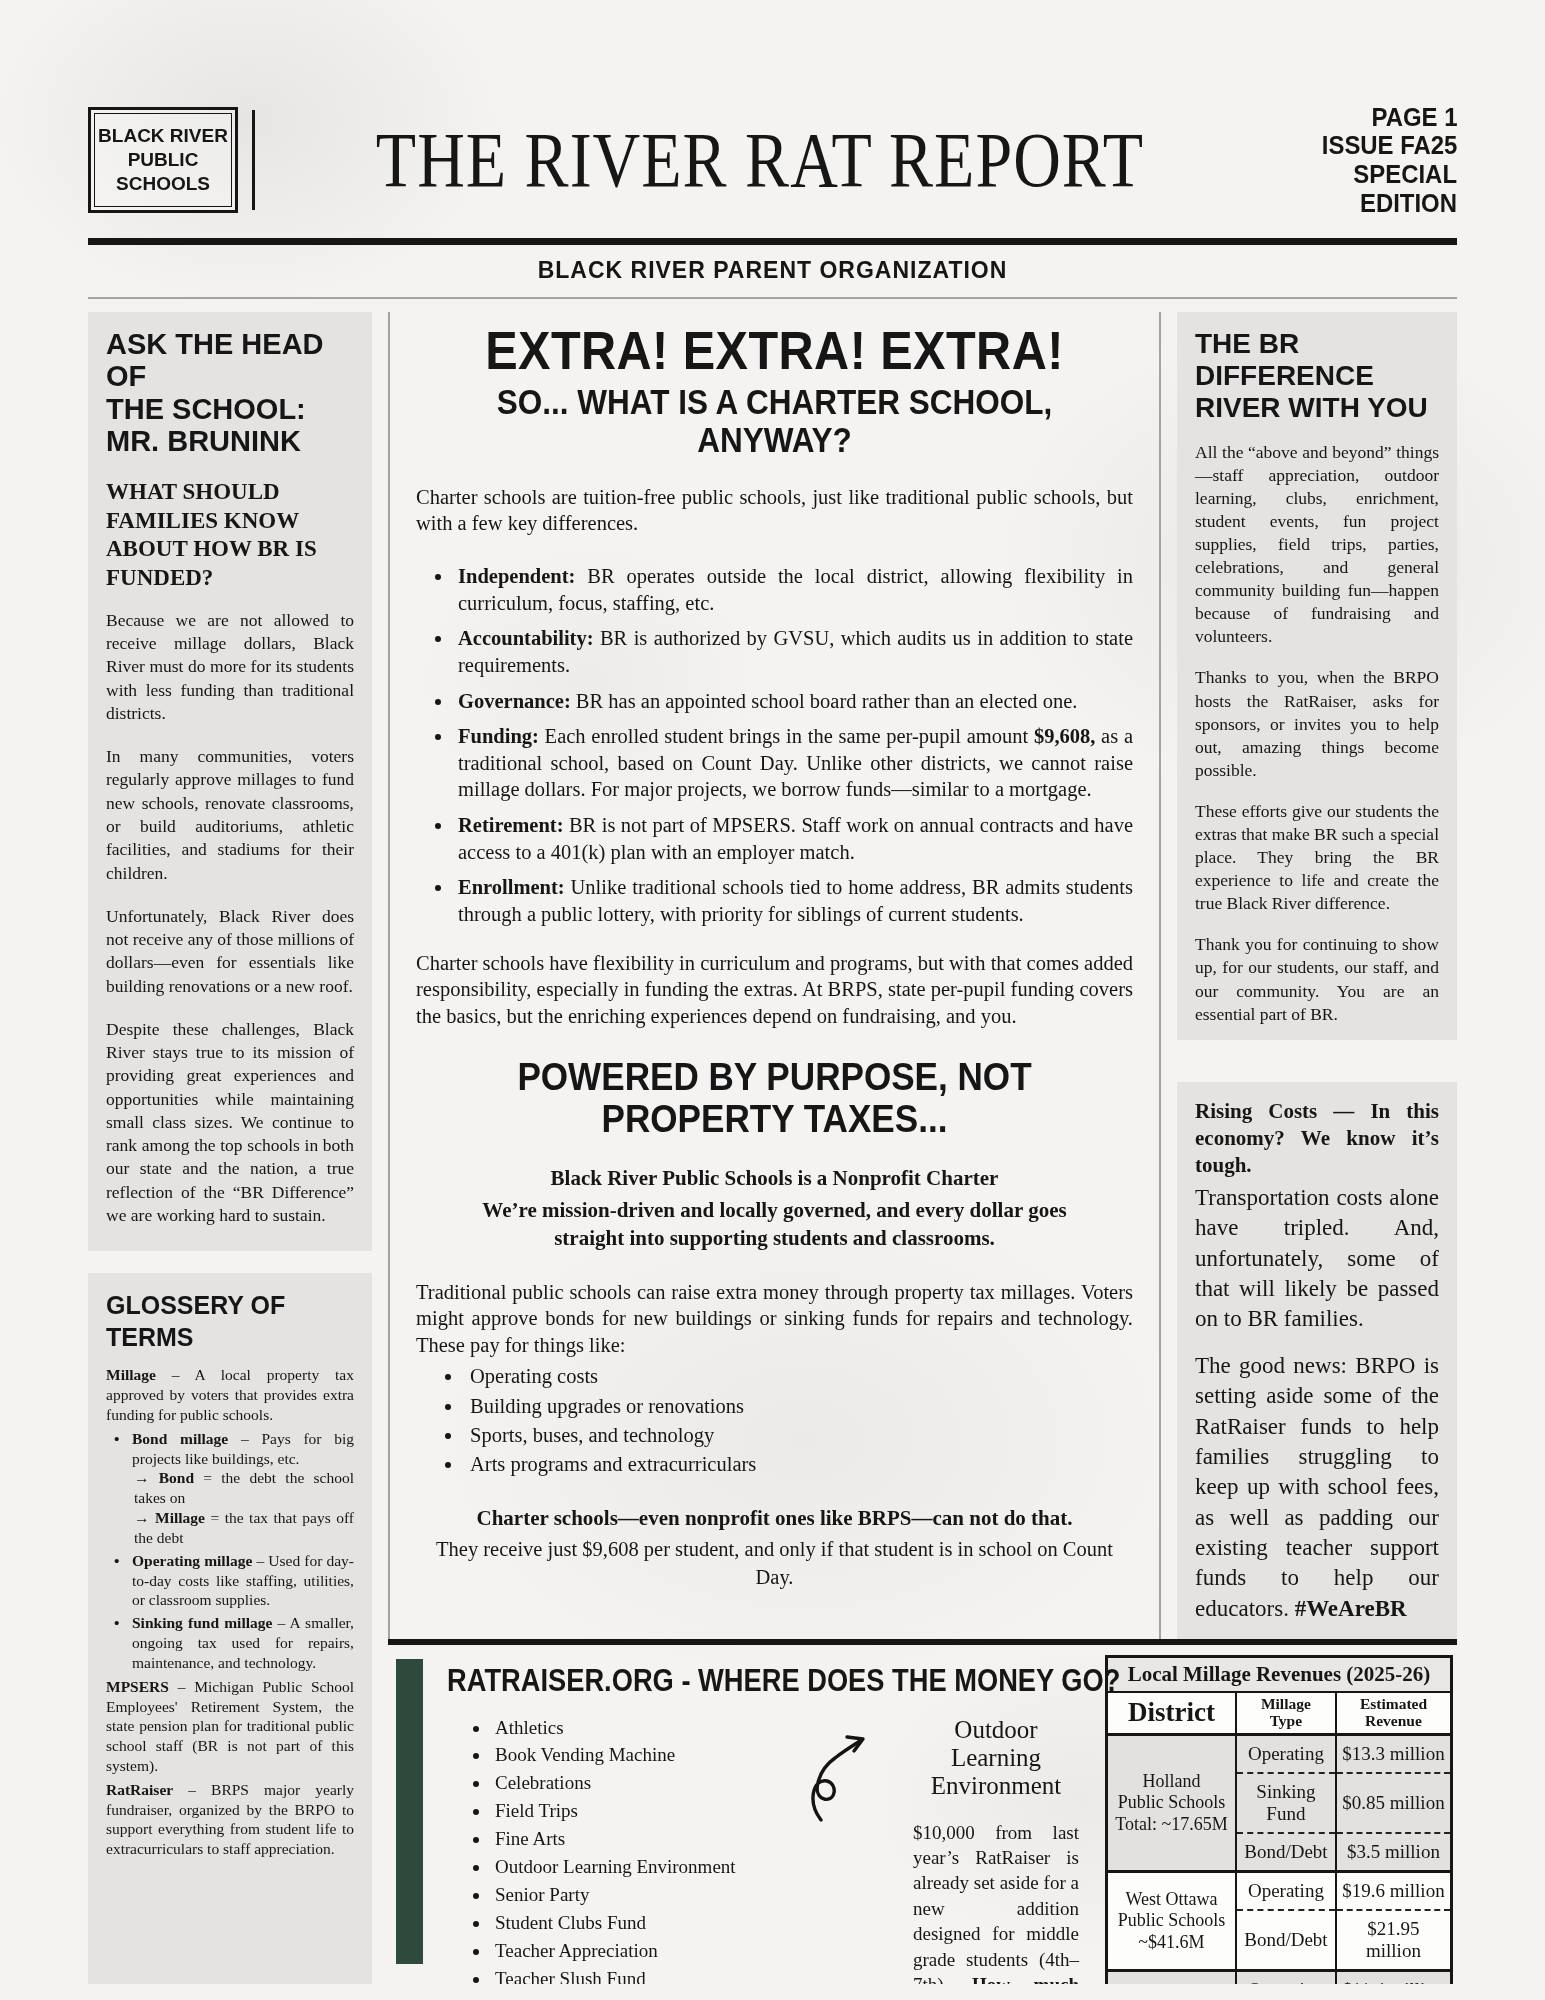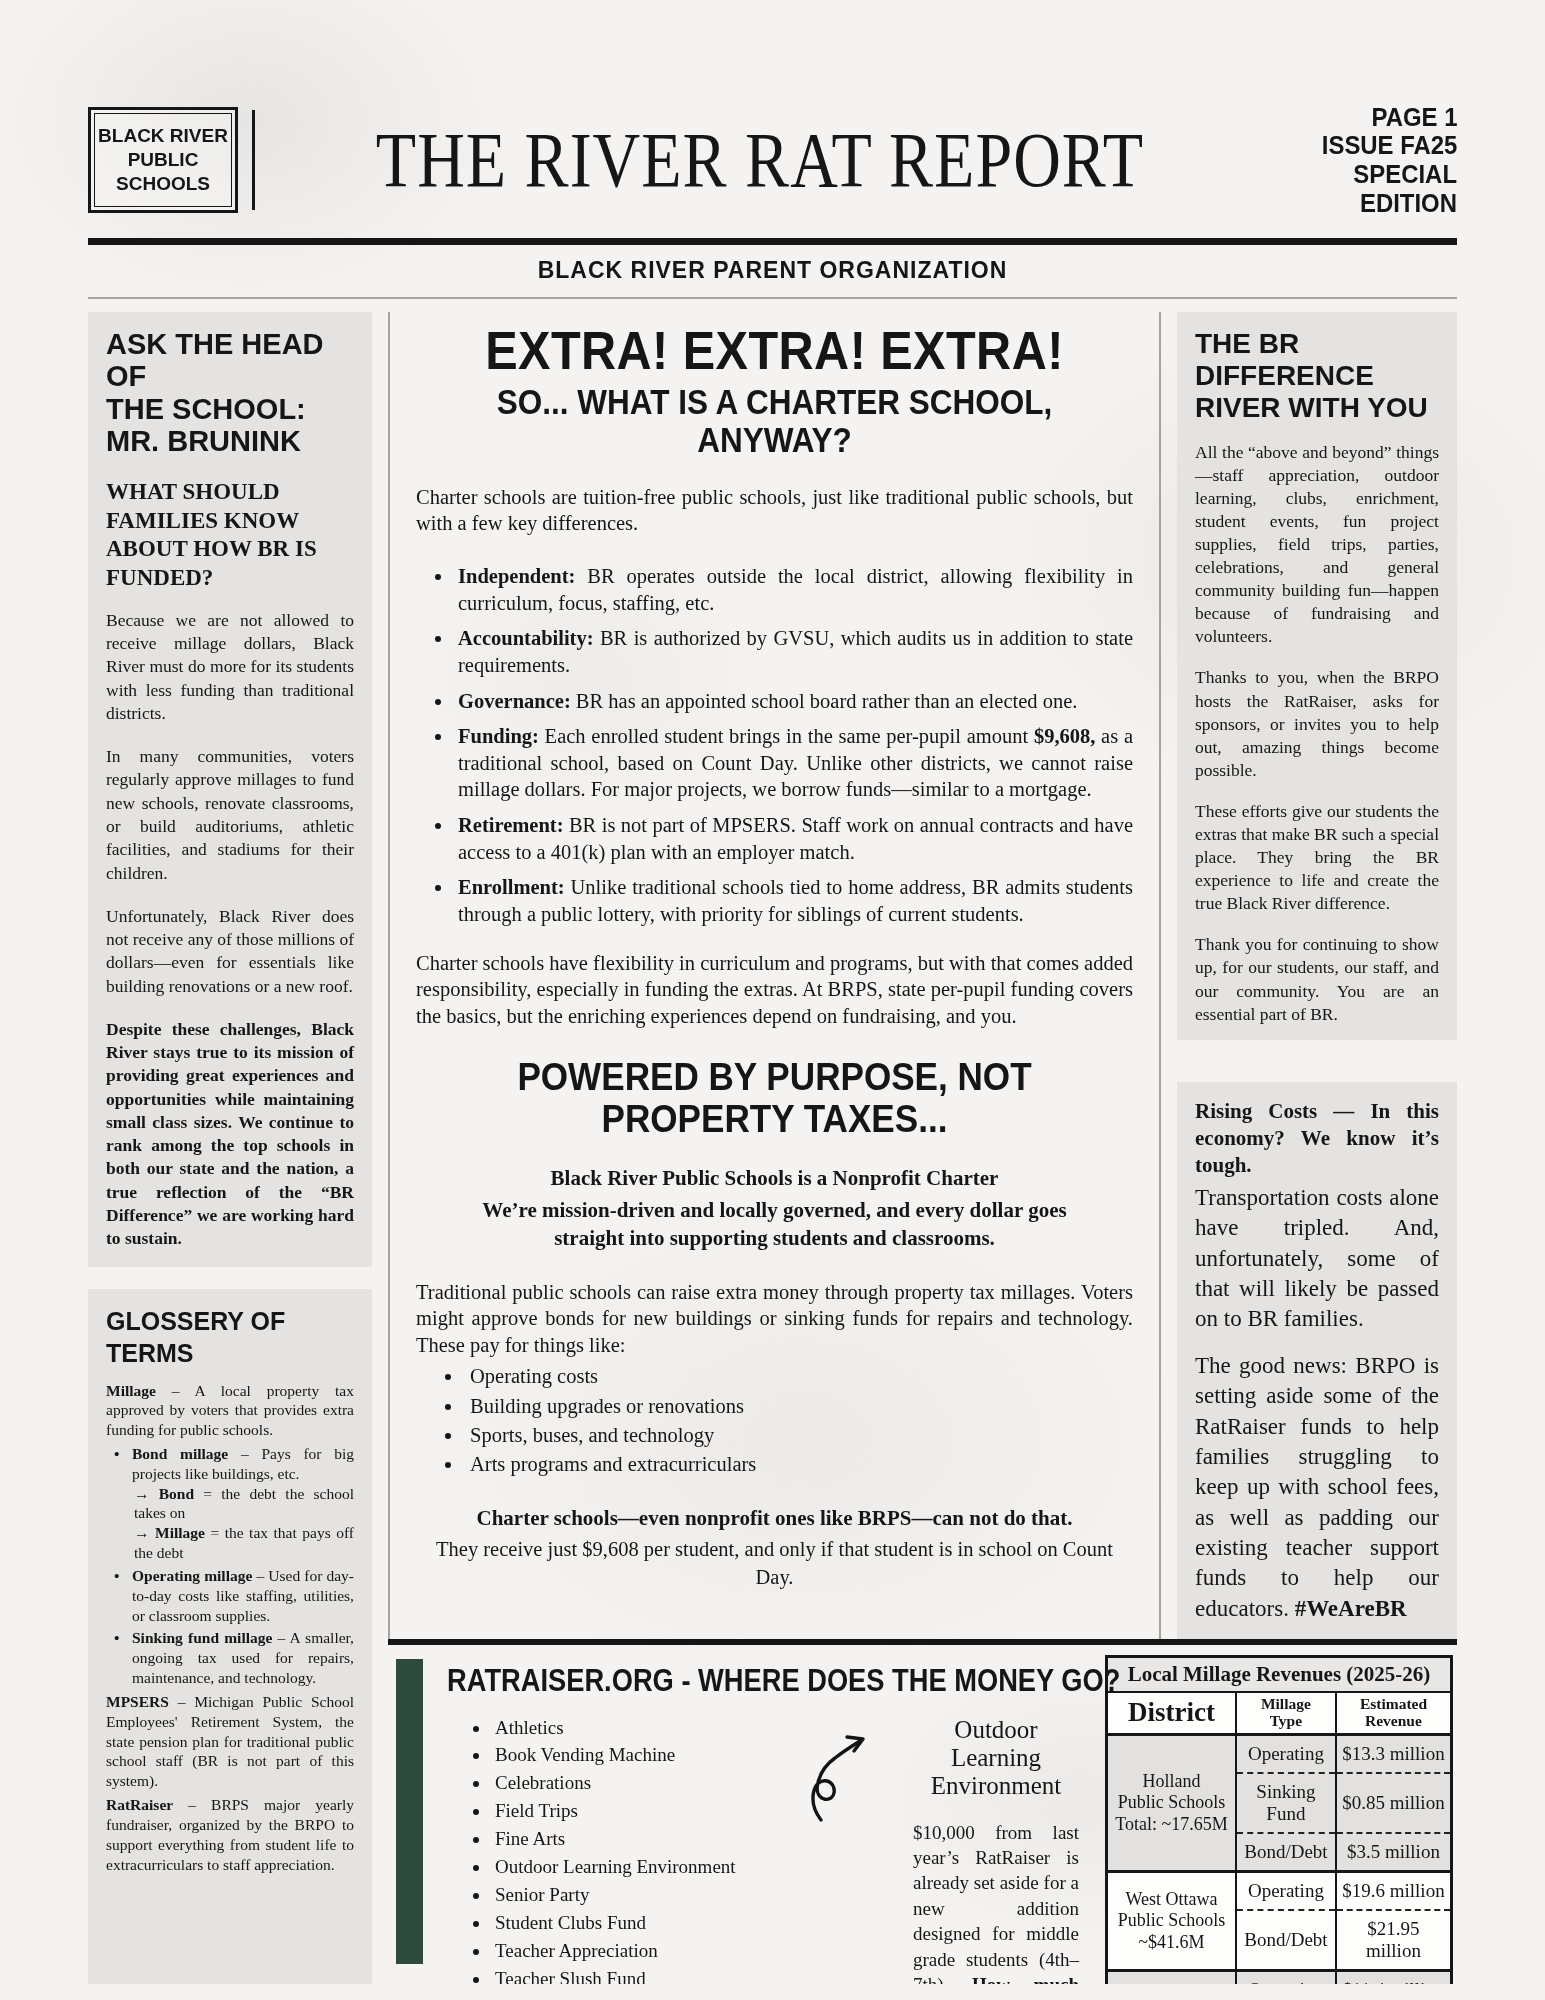--- a/index.html
+++ b/index.html
@@ -50,21 +50,21 @@
   .main{margin-top:13px;flex:1;display:grid;grid-template-columns:284px minmax(0,1fr) 280px;grid-template-rows:1327px minmax(0,1fr);column-gap:16px;min-height:0;}
 
   .panel{background:var(--panel);padding:16px 18px;overflow:hidden;}
 
   
   .left-col{grid-column:1;grid-row:1/3;display:flex;flex-direction:column;min-height:0;}
   .ask-panel{margin-bottom:22px;}
   .ask-title{font-size:29px;line-height:1.12;margin-bottom:20px;}
   .ask-question{font-size:23px;line-height:1.25;font-weight:bold;margin-bottom:16px;}
   .ask-panel p{font-size:17.5px;line-height:1.33;text-align:justify;margin-bottom:20px;}
-  .ask-panel p:last-child{margin-bottom:0;font-weight:bold;}
+  .ask-panel p:last-child{margin-bottom:8px;}
 
   .glossary-panel{flex:1;font-size:15.5px;line-height:1.28;}
   .glossary-title{font-size:25px;margin-bottom:12px;}
   .glossary-panel p{text-align:justify;margin-bottom:4px;}
   .glossary-panel ul{list-style:none;margin:0 0 4px 0;}
   .glossary-panel li{padding-left:26px;position:relative;text-align:justify;margin-bottom:3px;}
   .glossary-panel li::before{content:"•";position:absolute;left:8px;font-weight:bold;}
   .gl-sub{display:block;padding-left:2px;}
 
   

